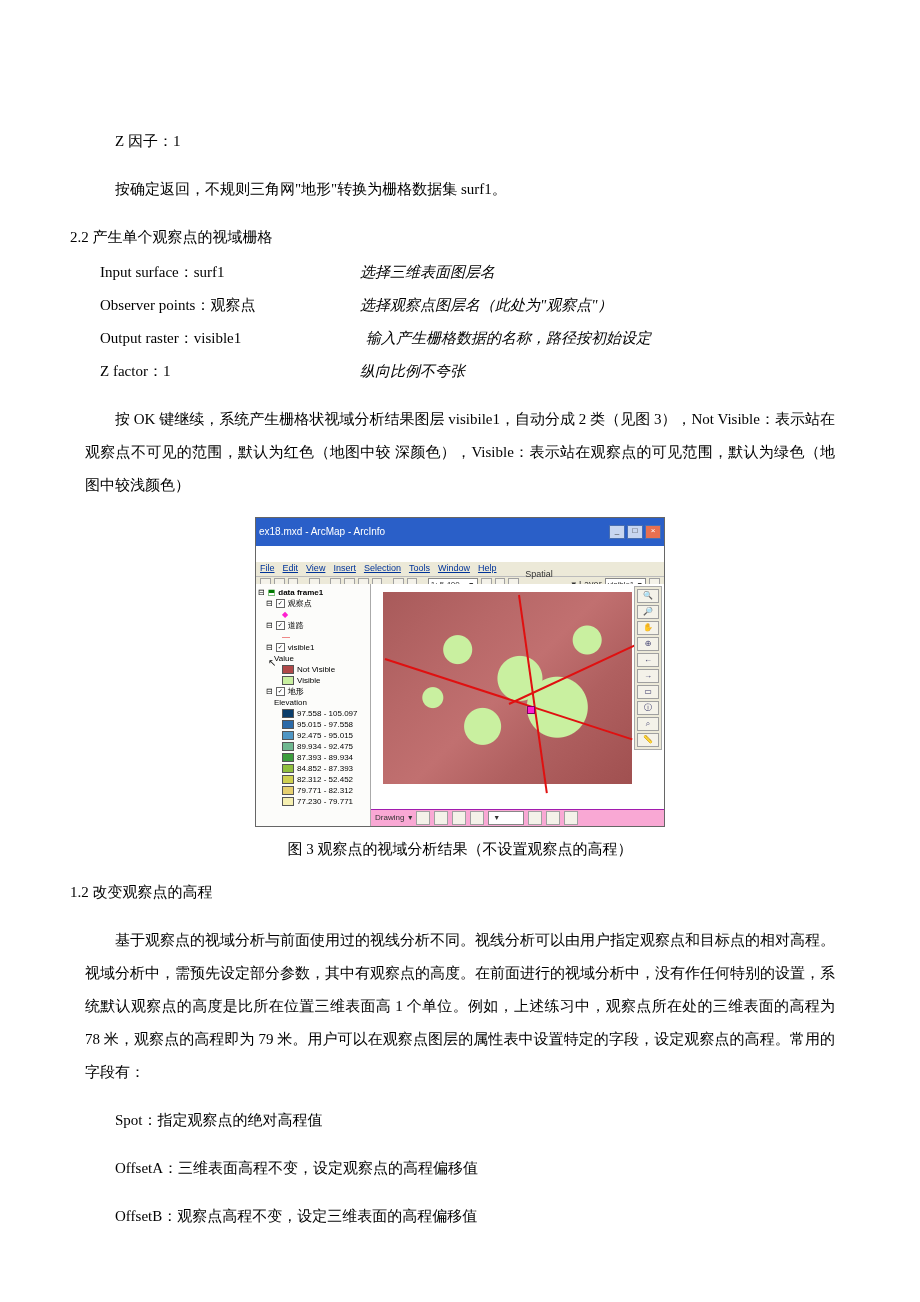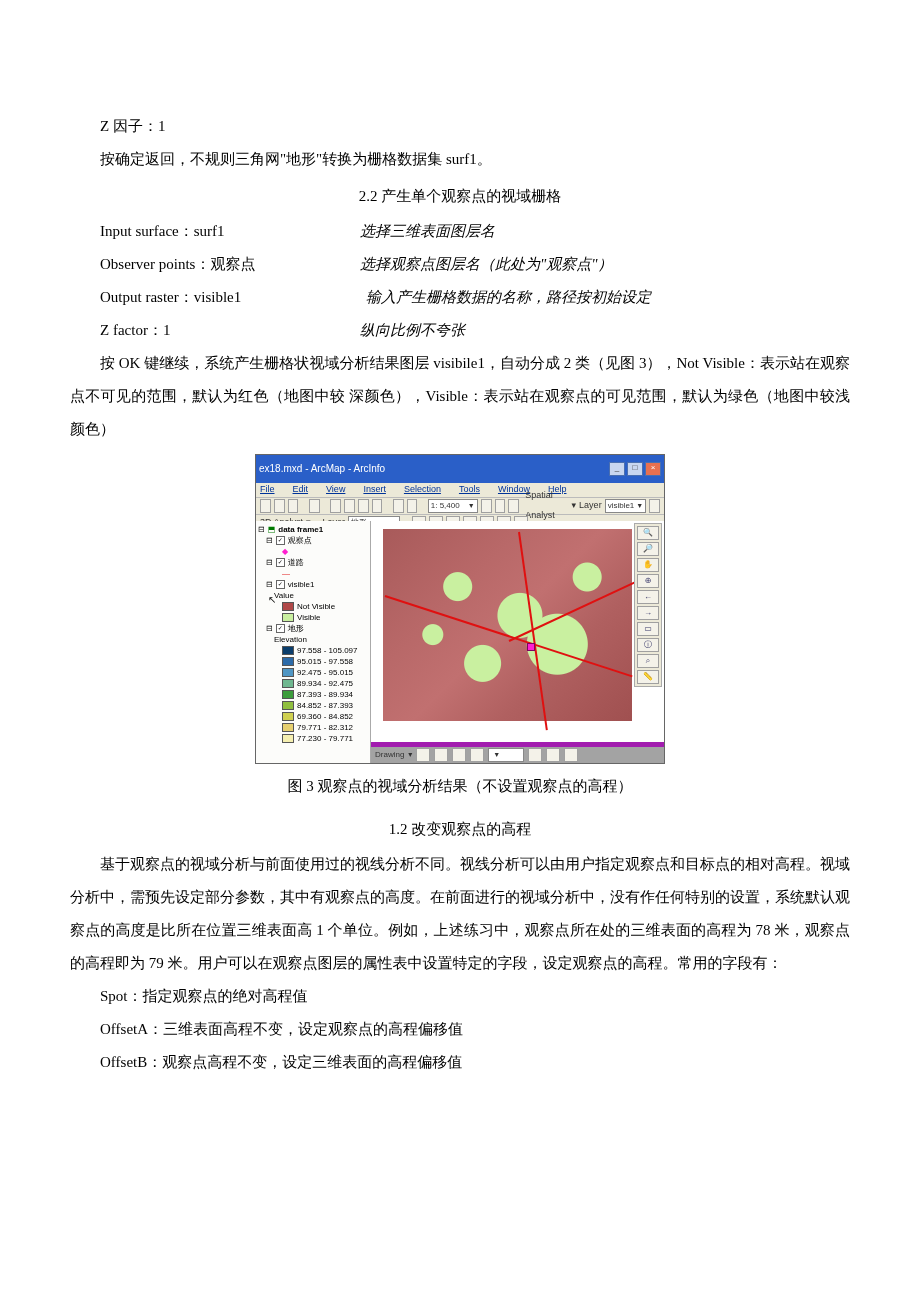--- a/index.html
+++ b/index.html
@@ -11,26 +11,25 @@
     font-size: 15px;
     line-height: 2.2;
   }
   .page {
     width: 780px;
     margin: 0 auto;
     padding: 110px 70px 60px 70px;
   }
   .para {
     text-indent: 2em;
-    margin: 0;
+    margin: 15px;
   }
   .section-title {
     margin: 4px 0 2px 0;
     text-indent: 0;
-    text-align: center;
   }
   .field-row {
     display: flex;
     margin: 0;
     text-indent: 0;
     padding-left: 2em;
   }
   .field-left {
     width: 260px;
     flex-shrink: 0;
@@ -80,23 +79,24 @@
     color: #333;
   }
   .winbtn.close { background: #e87050; color: #fff; }
   .menubar {
     height: 14px;
     background: #ece9d8;
     font-size: 9px;
     color: #003399;
     padding: 0 4px;
     display: flex;
-    gap: 18px;
+    gap: 8px;
     align-items: center;
     border-bottom: 1px solid #bbb;
+    margin-top: 16px;
   }
   .menubar span { text-decoration: underline; }
   .toolrow {
     height: 16px;
     background: #ece9d8;
     border-bottom: 1px solid #bbb;
     display: flex;
     align-items: center;
     font-size: 9px;
     padding: 0 4px;
@@ -225,22 +225,22 @@
     line-height: 12px;
     text-align: center;
     color: #336;
   }
   .statusbar {
     position: absolute;
     left: 0;
     right: 0;
     bottom: 0;
     height: 16px;
-    background: #a3a3a3;
-    border-top: 5px solid #a21caf;
+    background: #f9a8d4;
+    border-top: 1px solid #a21caf;
     font-size: 8px;
     display: flex;
     align-items: center;
     padding: 0 4px;
     gap: 4px;
     color: #333;
   }
   .caption {
     text-align: center;
     margin: 6px 0 10px 0;
@@ -418,21 +418,21 @@
               <div class="toc-row in3">
                 <span class="swatch" style="background: rgb(60, 157, 60);"></span>
                 <span>87.393 - 89.934</span>
               </div>
               <div class="toc-row in3">
                 <span class="swatch" style="background: rgb(143, 191, 62);"></span>
                 <span>84.852 - 87.393</span>
               </div>
               <div class="toc-row in3">
                 <span class="swatch" style="background: rgb(207, 208, 80);"></span>
-                <span>69.360 - 84.852</span>
+                <span>82.312 - 52.452</span>
               </div>
               <div class="toc-row in3">
                 <span class="swatch" style="background: rgb(230, 208, 112);"></span>
                 <span>79.771 - 82.312</span>
               </div>
               <div class="toc-row in3">
                 <span class="swatch" style="background: rgb(245, 239, 176);"></span>
                 <span>77.230 - 79.771</span>
               </div>
             </div>

